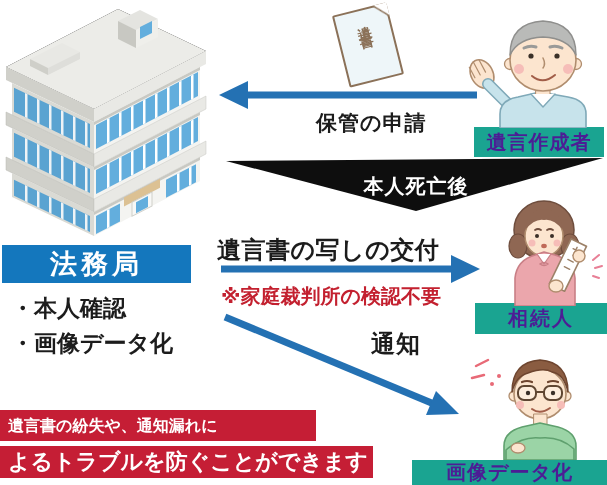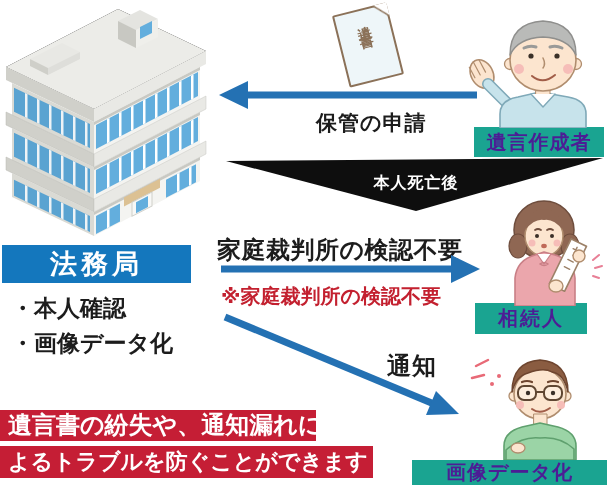--- a/index.html
+++ b/index.html
@@ -9,45 +9,45 @@
     padding-left:14px;
     -webkit-font-smoothing:antialiased;
   }
   #stage *{box-sizing:border-box;}
   .abs{position:absolute;}
   svg{display:block;}
 
   
   .flow-label{position:absolute;color:#1c1c1c;font-weight:bold;white-space:nowrap;}
   .label-application{left:316px;top:109px;font-size:21px;letter-spacing:1px;}
-  .label-after-death{left:320px;top:173px;width:192px;text-align:center;color:#ffffff;font-size:16px;letter-spacing:1px;z-index:6;}
+  .label-after-death{left:320px;top:173px;width:192px;text-align:center;color:#ffffff;font-size:20px;letter-spacing:1px;z-index:6;}
   .label-copy{left:217px;top:234px;font-size:24px;letter-spacing:0.5px;}
   .label-note{position:absolute;left:221px;top:283px;font-size:20px;font-weight:bold;color:var(--note_red,#c3202f);white-space:nowrap;}
-  .label-notify{left:371px;top:350px;font-size:24px;letter-spacing:1px;margin-left:16px;}
+  .label-notify{left:371px;top:328px;font-size:24px;letter-spacing:1px;}
 
   .bureau-title{
     position:absolute;left:2px;top:245px;width:189px;height:38px;
     background:var(--bureau_blue,#1477bd);color:#ffffff;font-size:27px;font-weight:bold;
     text-align:center;line-height:38px;letter-spacing:4px;
   }
   .bureau-list{position:absolute;left:11px;top:291px;font-size:23px;font-weight:600;color:#1c1c1c;line-height:35px;white-space:nowrap;}
 
   .actor-label{
     position:absolute;background:var(--label_teal,#1aa491);color:#4c1d95;
     font-weight:bold;text-align:center;white-space:nowrap;
   }
   .label-testator{left:474px;top:127px;width:130px;height:30px;font-size:20px;line-height:30px;letter-spacing:1px;}
-  .label-heir{left:475px;top:303px;width:112px;height:31px;font-size:20px;line-height:31px;letter-spacing:2px;}
+  .label-heir{left:475px;top:303px;width:132px;height:31px;font-size:20px;line-height:31px;letter-spacing:2px;}
   .label-allheirs{left:412px;top:460px;width:195px;height:25px;font-size:20px;line-height:24px;letter-spacing:1px;}
 
   .banner-line{
     position:absolute;left:0;background:var(--banner_red,#c51e35);color:#ffffff;
     font-weight:bold;white-space:nowrap;padding-left:8px;
   }
-  .banner-1{top:410px;width:316px;height:31px;font-size:24px;line-height:31px;}
+  .banner-1{top:410px;width:316px;height:31px;font-size:16px;line-height:31px;}
   .banner-2{top:446px;width:373px;height:32px;font-size:22px;line-height:32px;}
 
   
   .will-paper{
     position:absolute;left:340px;top:8px;width:56px;height:74px;
     background:#eef6f9;border:2px solid #8b7158;border-radius:2px;
     transform:rotate(-14deg);z-index:4;
   }
   .will-fold{
     position:absolute;right:-2px;top:-2px;width:0;height:0;
@@ -276,21 +276,21 @@
       <path d="M52,110 L52,96 Q52,82 70,77 L88,73 L106,77 Q124,82 124,96 L124,110 Z" fill="#9bd4a6" stroke="#5fa06e" stroke-width="1.6"></path>
       <path d="M54,100 Q70,86 88,88 Q108,86 122,99 L122,110 L54,110 Z" fill="#9bd4a6" stroke="#5fa06e" stroke-width="1.6"></path>
       <ellipse cx="66" cy="98" rx="7" ry="5" fill="#fce5cf" stroke="#b08d6e" stroke-width="1.3"></ellipse>
     </g>
   </svg>
 
   <div class="flow-label label-application">保管の申請</div>
 
   <div class="flow-label label-after-death">本人死亡後</div>
 
-  <div class="flow-label label-copy">家庭裁判所の検認不要</div>
+  <div class="flow-label label-copy">遺言書の写しの交付</div>
 
   <div class="label-note">※家庭裁判所の検認不要</div>
 
   <div class="flow-label label-notify">通知</div>
 
   <div class="bureau-title">法務局</div>
 
   <div class="bureau-list">
     <div>・本人確認</div>
     <div>・画像データ化</div>

